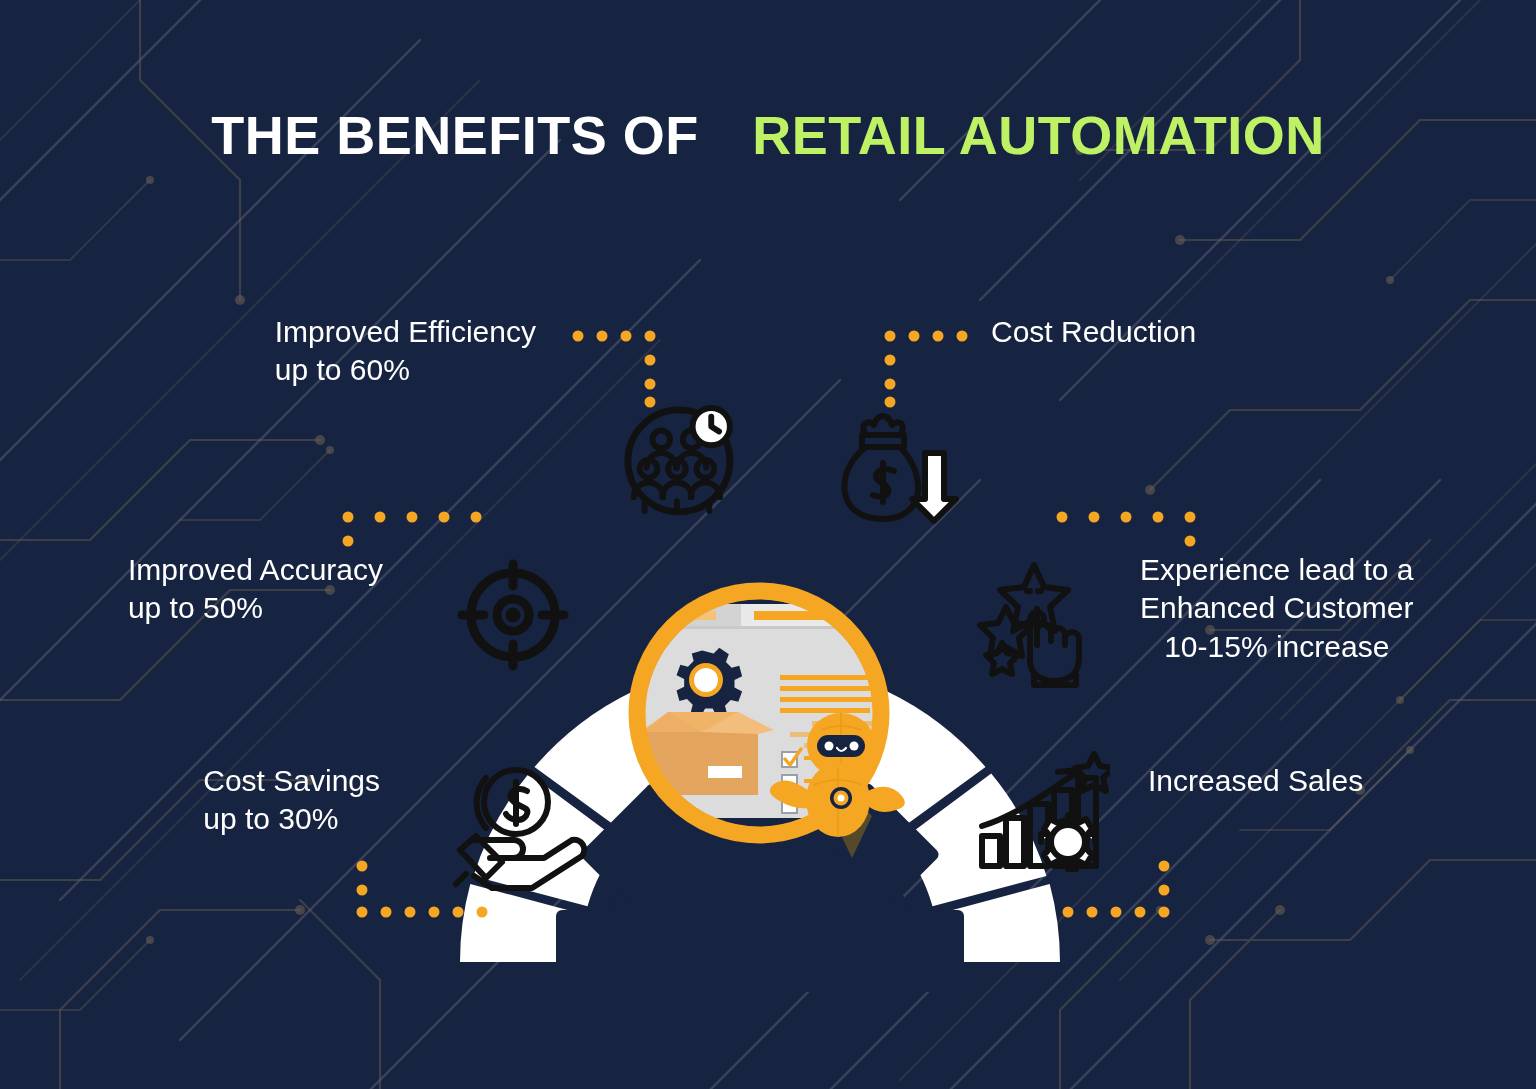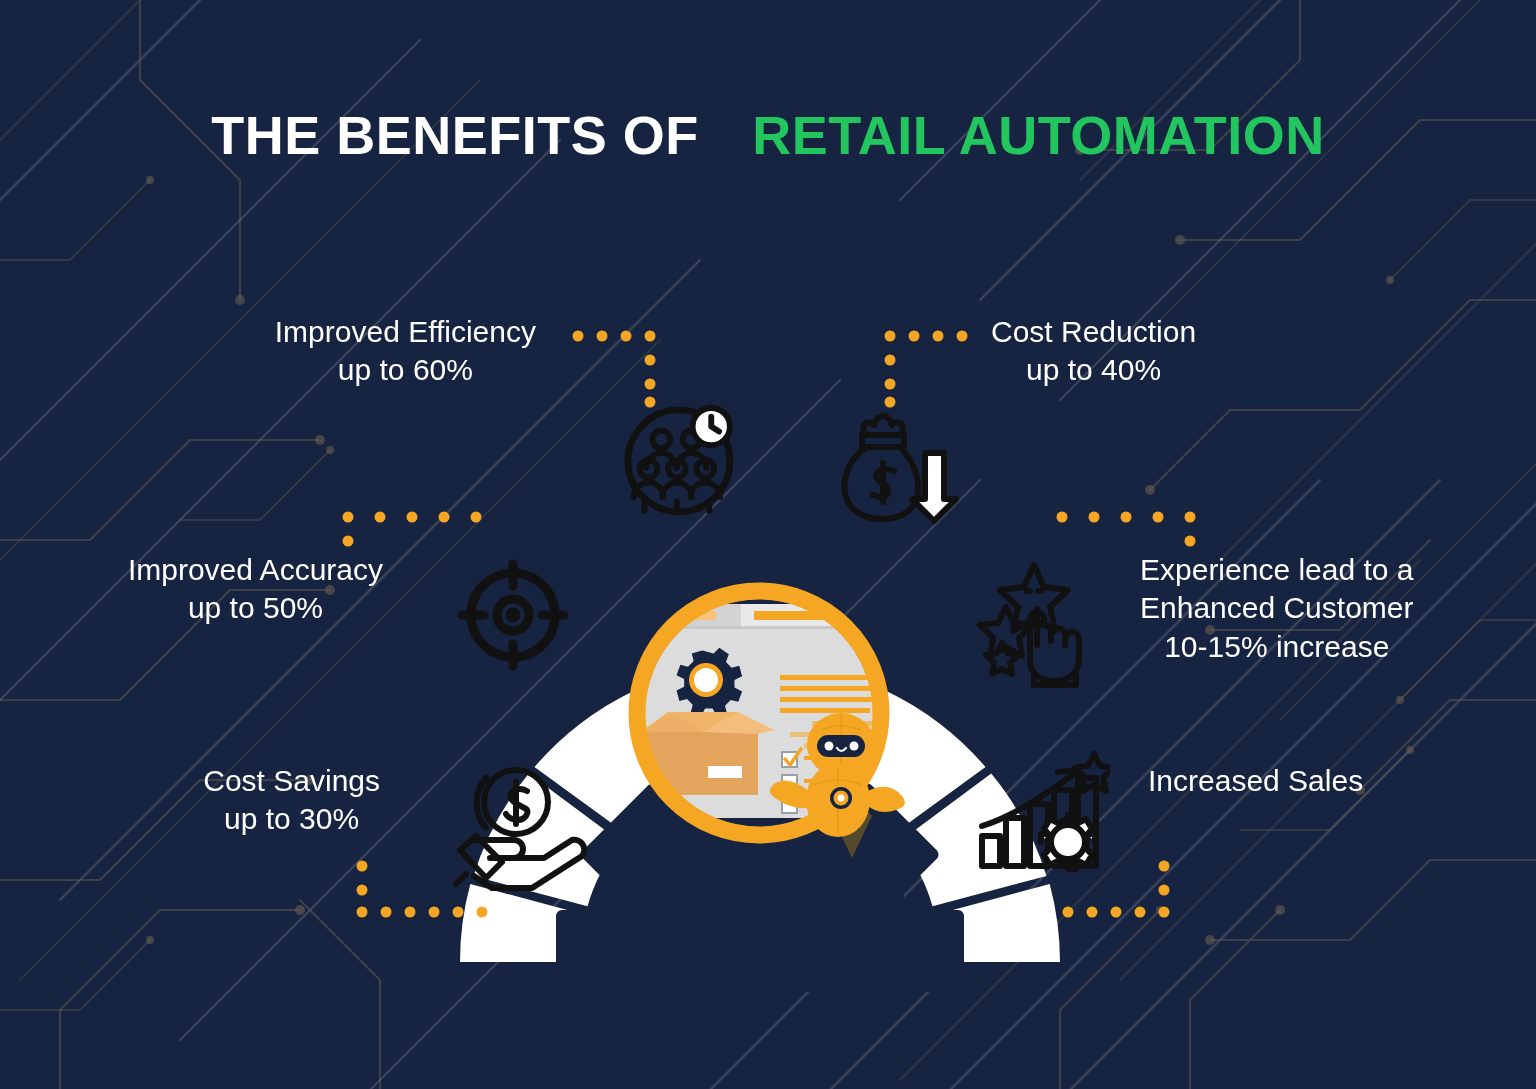--- a/index.html
+++ b/index.html
@@ -17,35 +17,35 @@
   
   .title{
     position:absolute;left:0;top:104px;width:1536px;
     text-align:center;
     font-size:54px;font-weight:bold;letter-spacing:0.5px;
     z-index:5;
     font-family:"Liberation Sans", sans-serif;
     white-space:nowrap;
   }
   .title .w{color:#ffffff;}
-  .title .o{color:#22c55e;margin-left:38px;}
+  .title .o{color:#bef264;margin-left:38px;}
 
   
   .wheel{position:absolute;left:410px;top:352px;width:700px;height:640px;z-index:3;}
 
   
   .center-art{position:absolute;left:626px;top:580px;width:280px;height:280px;z-index:6;}
 
   
   .label{
     position:absolute;z-index:7;color:#ffffff;
     font-size:30px;line-height:1.28;font-weight:400;
     font-family:"Liberation Sans", sans-serif;
   }
-  .label.r{text-align:center;}
+  .label.r{text-align:left;}
   .label.l{text-align:center;}
   .label .ln{display:block;white-space:nowrap;}
 
   #lbl-efficiency{right:1000px;top:313px;}
   #lbl-accuracy{right:1153px;top:551px;}
   #lbl-savings{right:1156px;top:762px;}
   #lbl-cost-reduction{left:991px;top:313px;}
   #lbl-customer{left:1140px;top:551px;}
   #lbl-sales{left:1148px;top:762px;}
 
@@ -473,21 +473,20 @@
     <span class="ln">up to 50%</span>
   </div>
 
   <div class="label r" id="lbl-savings">
     <span class="ln">Cost Savings</span>
     <span class="ln">up to 30%</span>
   </div>
 
   <div class="label l" id="lbl-cost-reduction">
     <span class="ln">Cost Reduction</span>
-    <span class="ln">up to 40%</span>
   </div>
 
   <div class="label l" id="lbl-customer">
     <span class="ln">Experience lead to a</span>
     <span class="ln">Enhanced Customer</span>
     <span class="ln">10-15% increase</span>
   </div>
 
   <div class="label l" id="lbl-sales">
     <span class="ln">Increased Sales</span>

